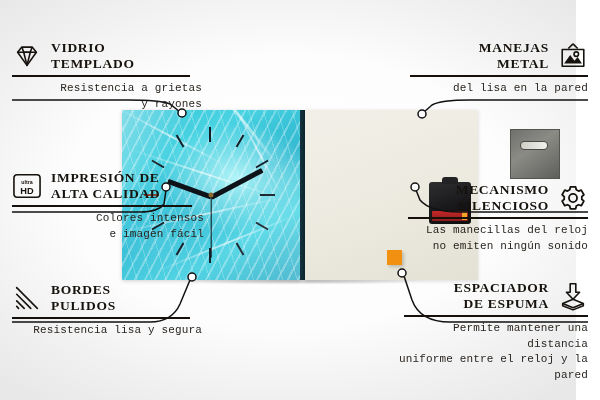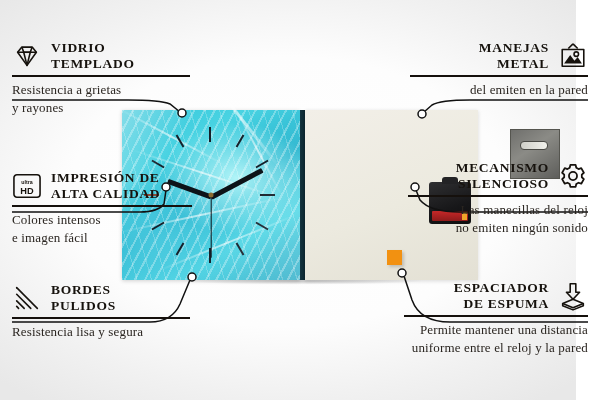--- a/index.html
+++ b/index.html
@@ -68,22 +68,22 @@
   .ftitle-row{display:flex;align-items:center;gap:9px;}
   .feature.right .ftitle-row{flex-direction:row-reverse;}
   .ficon{width:30px;height:30px;flex:0 0 30px;display:block;}
   .ftitle{
     font-family:"Liberation Serif",serif;
     font-size:13.5px;font-weight:700;letter-spacing:.7px;
     color:#16120d;line-height:1.16;text-transform:uppercase;
   }
   .frule{height:1.6px;background:#15100c;margin:4px 0 4px 0;}
   .fdesc{
-    font-family:Liberation Serif, serif;
-    font-size:13px;color:#2a2520;line-height:1.42;letter-spacing:.15px;
+    font-family:Liberation Mono, monospace;
+    font-size:11px;color:#2a2520;line-height:1.42;letter-spacing:.15px;text-align:right;
   }
   .connectors{position:absolute;left:0;top:0;width:600px;height:400px;pointer-events:none;}
 </style>
 </head>
 <body>
 
 <div id="stage">
 
   <div class="photo-shadow"></div>
 
@@ -224,25 +224,25 @@
           <circle cx="19.5" cy="14" r="2.4"></circle>
         </g>
       </svg>
       <div class="ftitle">
         <div>MANEJAS</div>
         <div>METAL</div>
       </div>
     </div>
     <div class="frule" style="width:178px;margin-left:12px;"></div>
     <div class="fdesc">
-      <div>del emiten en la pared</div>
-    </div>
-  </div>
-
-  <div class="feature right" style="left:396px;top:160px;width:192px;">
+      <div>del lisa en la pared</div>
+    </div>
+  </div>
+
+  <div class="feature right" style="left:396px;top:182px;width:192px;">
     <div class="ftitle-row">
       <svg class="ficon" viewBox="0 0 32 32">
         <g fill="none" stroke="#16120d" stroke-width="1.9" stroke-linejoin="round">
           <path d="M13.2,4.2 h5.6 l0.7,3.0 2.4,1.4 2.9,-1.0 2.8,4.9 -2.2,2.0 0,2.8 2.2,2.0 -2.8,4.9 -2.9,-1.0 -2.4,1.4 -0.7,3.0 h-5.6 l-0.7,-3.0 -2.4,-1.4 -2.9,1.0 -2.8,-4.9 2.2,-2.0 0,-2.8 -2.2,-2.0 2.8,-4.9 2.9,1.0 2.4,-1.4 Z"></path>
           <circle cx="16" cy="16" r="4.3"></circle>
         </g>
       </svg>
       <div class="ftitle">
         <div>MECANISMO</div>
         <div>SILENCIOSO</div>

